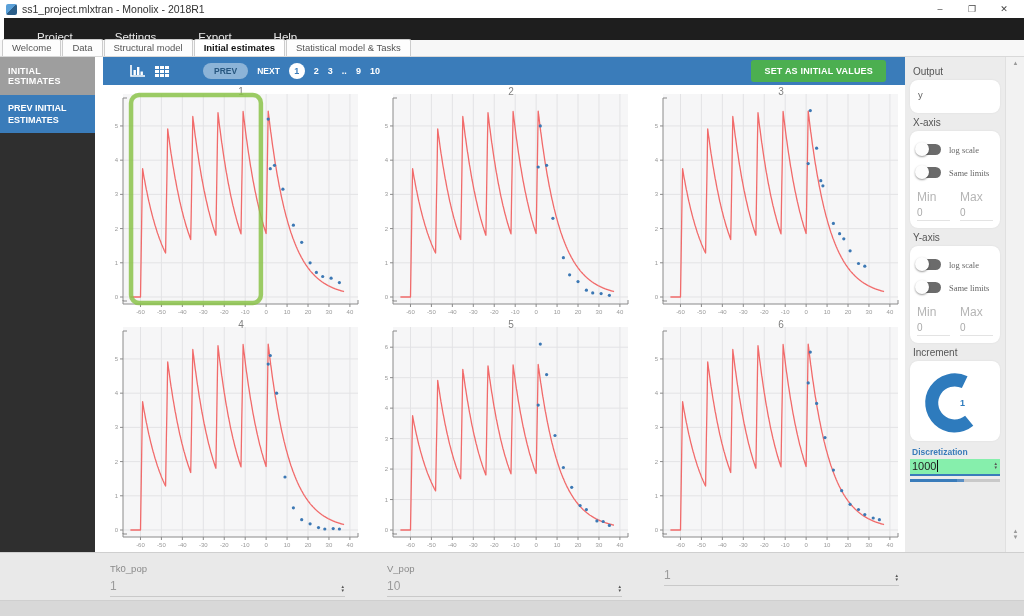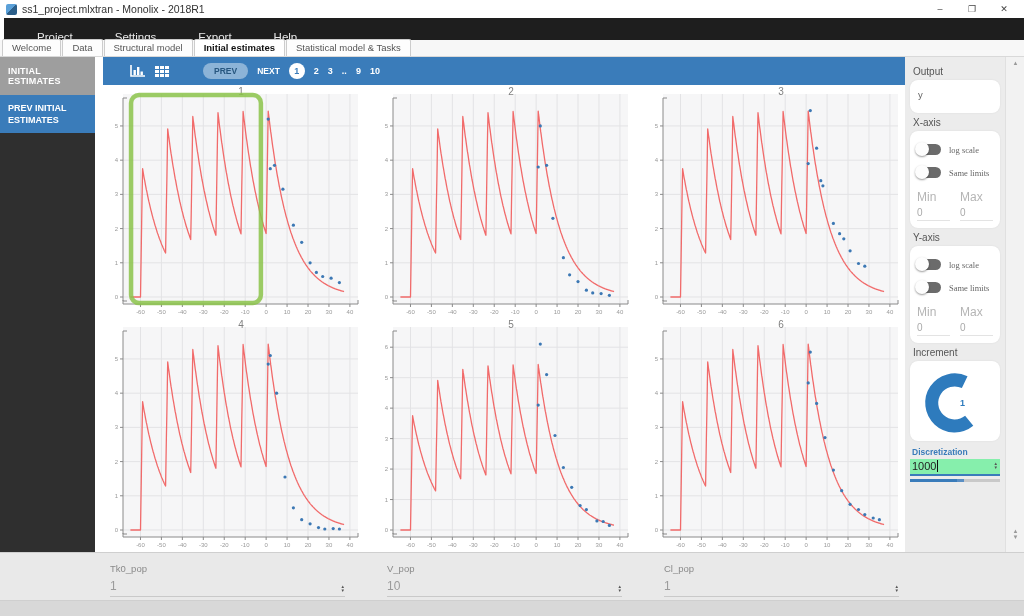--- a/index.html
+++ b/index.html
@@ -137,20 +137,21 @@
       <span class="prev-pill">PREV</span>
       <span class="next-lbl">NEXT</span>
       <span class="page current">1</span>
       <span class="page">2</span>
       <span class="page">3</span>
       <span class="page">..</span>
       <span class="page">9</span>
       <span class="page">10</span>
     </div>
     <div class="tb-spacer"></div>
+    <button class="set-btn">SET AS INITIAL VALUES</button>
   </div>
 
   <div class="plots" id="plots-grid">
       <div class="subplot"><svg width="270" height="233" viewBox="0 0 270 233" font-family="Liberation Sans, sans-serif">
           <rect x="28" y="9" width="235" height="210" fill="#f6f6f7"></rect>
           <line x1="45.47169811320755" y1="9" x2="45.47169811320755" y2="219" stroke="#e3e3e5" stroke-width="1"></line>
           <line x1="66.41509433962264" y1="9" x2="66.41509433962264" y2="219" stroke="#e3e3e5" stroke-width="1"></line>
           <line x1="87.35849056603774" y1="9" x2="87.35849056603774" y2="219" stroke="#e3e3e5" stroke-width="1"></line>
           <line x1="108.30188679245282" y1="9" x2="108.30188679245282" y2="219" stroke="#e3e3e5" stroke-width="1"></line>
           <line x1="129.24528301886792" y1="9" x2="129.24528301886792" y2="219" stroke="#e3e3e5" stroke-width="1"></line>
@@ -665,21 +666,20 @@
       <div class="param-lbl">V_pop</div>
       <div class="param-row">
         <span class="param-val">10</span>
         <span class="stepper">
             <span>▲</span>
             <span>▼</span>
           </span>
       </div>
     </div>
     <div class="param">
-      <div class="param-lbl">Cl_pop</div>
       <div class="param-row">
         <span class="param-val">1</span>
         <span class="stepper">
             <span>▲</span>
             <span>▼</span>
           </span>
       </div>
     </div>
   </div>
   <div class="bottom-strip"></div>

